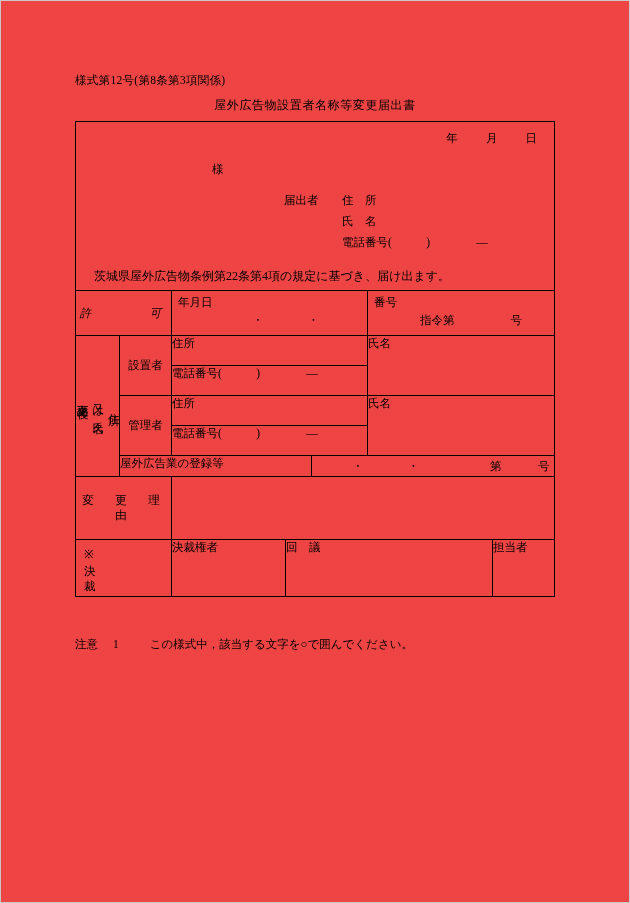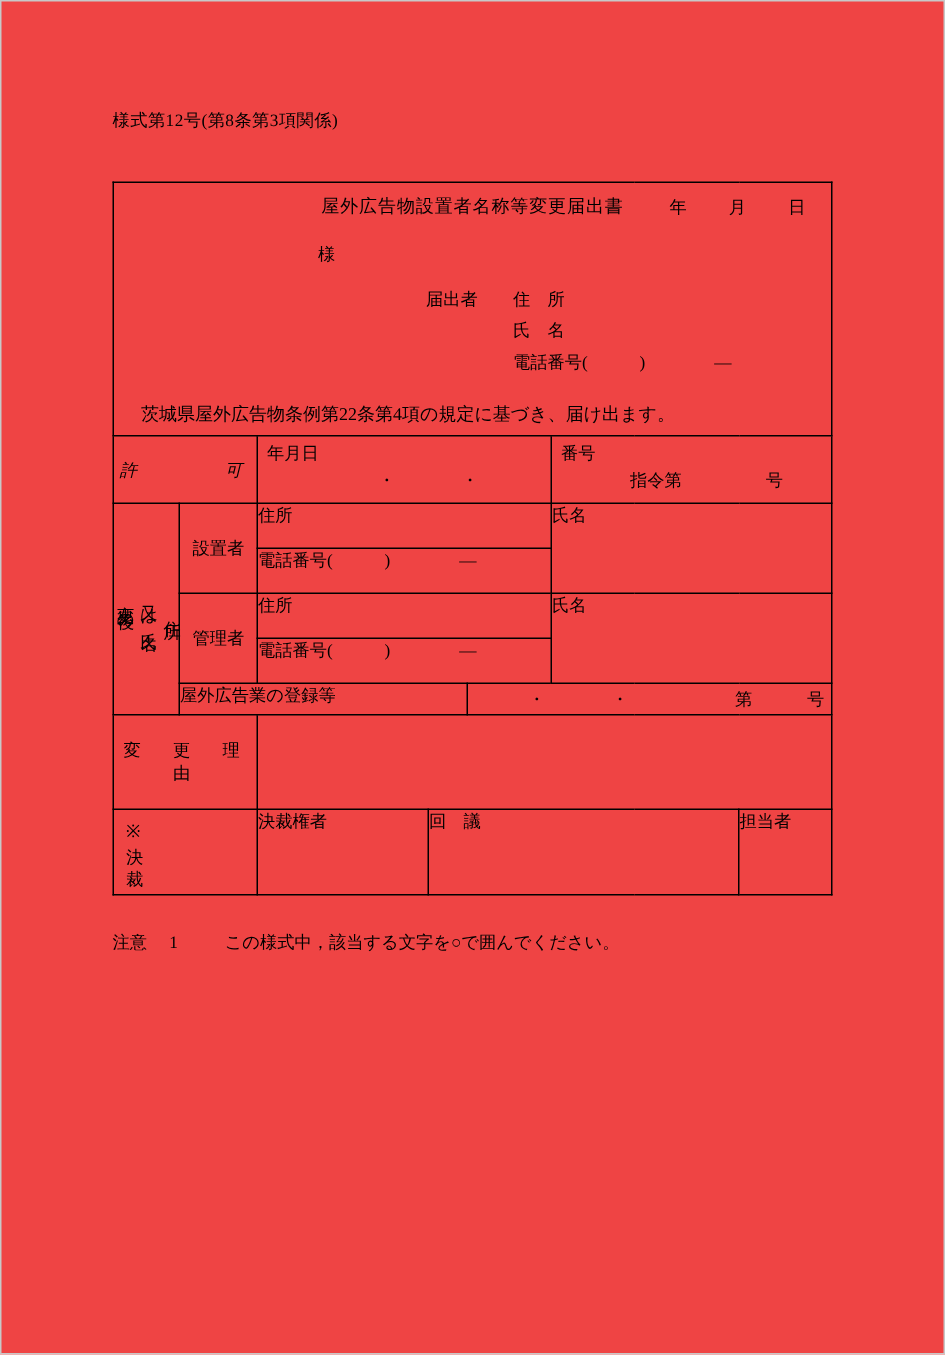--- a/index.html
+++ b/index.html
@@ -31,21 +31,20 @@
     letter-spacing: 0.3px;
   }
   .doc-title {
     position: absolute;
     left: 74px;
     top: 96px;
     width: 480px;
     text-align: center;
     font-size: 12px;
     letter-spacing: 0.6px;
-    margin-top: 32px;
   }
   table.main {
     position: absolute;
     left: 74px;
     top: 120px;
     width: 479px;
     border-collapse: collapse;
     table-layout: fixed;
     padding-left: 44px;
   }
@@ -202,21 +201,21 @@
   .dec-label .m2 { position: absolute; left: 8px; top: 24px; letter-spacing: 12px; }
   .dec-col { font-size: 11.5px; }
   .dec-tanto { width: 62px; text-align: left; }
 
   
   .notes {
     position: absolute;
     left: 74px;
     font-size: 11.5px;
   }
-  .note1 { top: 620px; }
+  .note1 { top: 636px; }
   .note2 { top: 641px; left: 104px; }
   .note-num { display: inline-block; width: 34px; }
 </style>
 </head>
 <body>
 
 <div class="page">
 
   <div class="form-no">様式第12号(第8条第3項関係)</div>
   <div class="doc-title">屋外広告物設置者名称等変更届出書</div>

